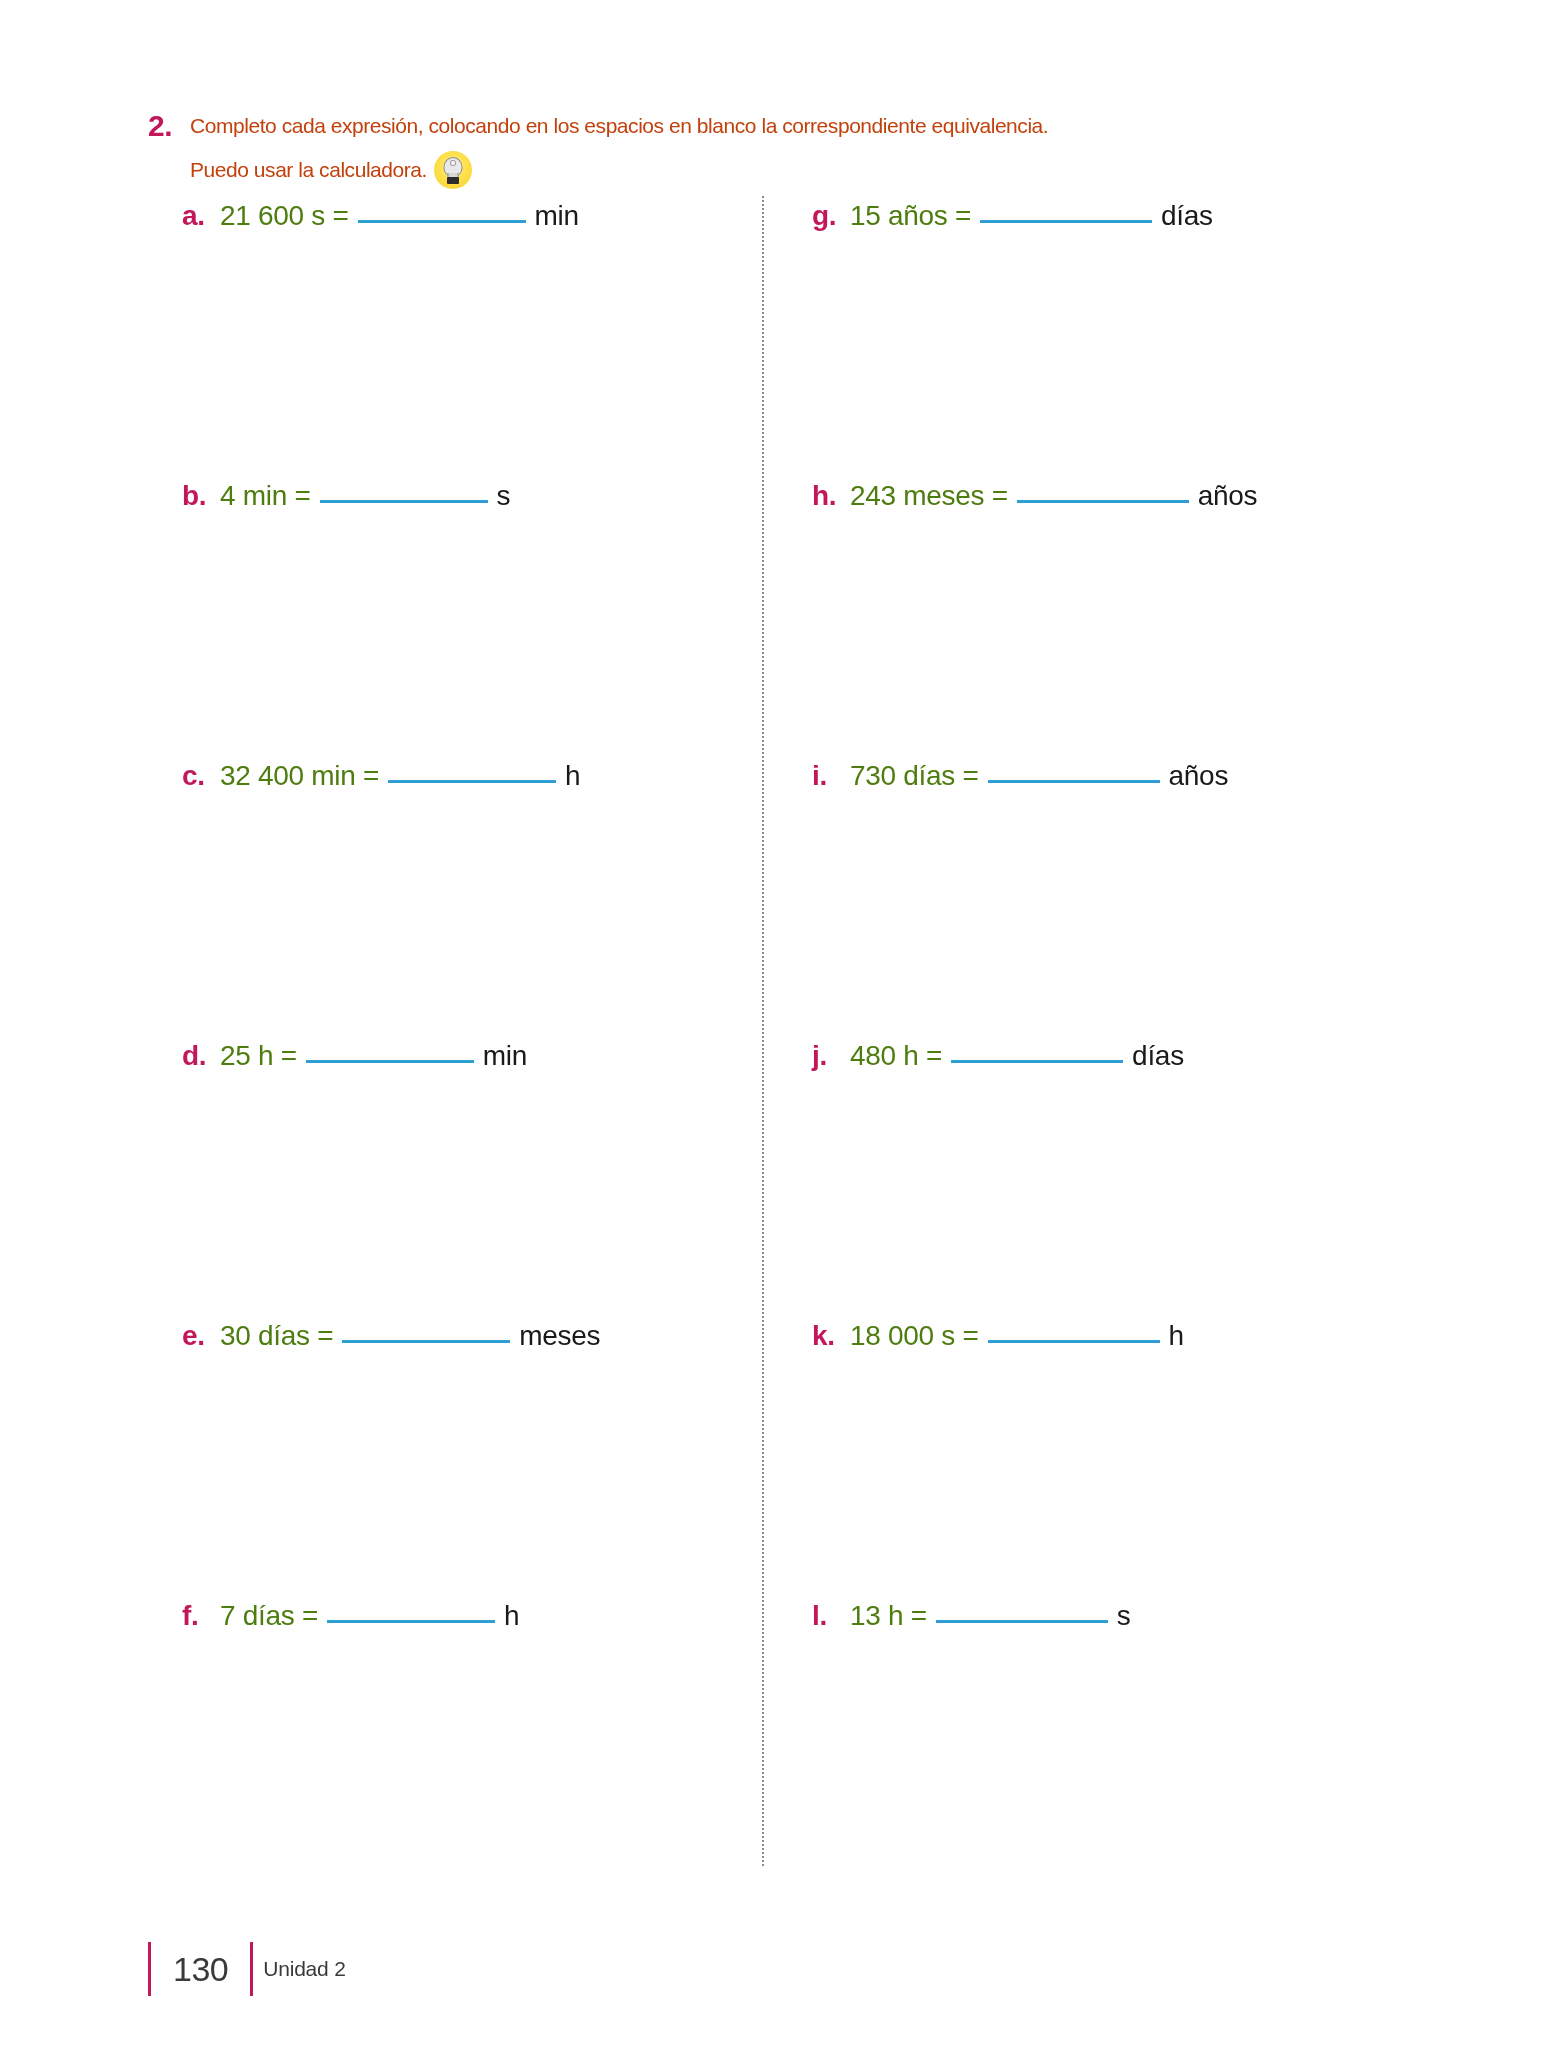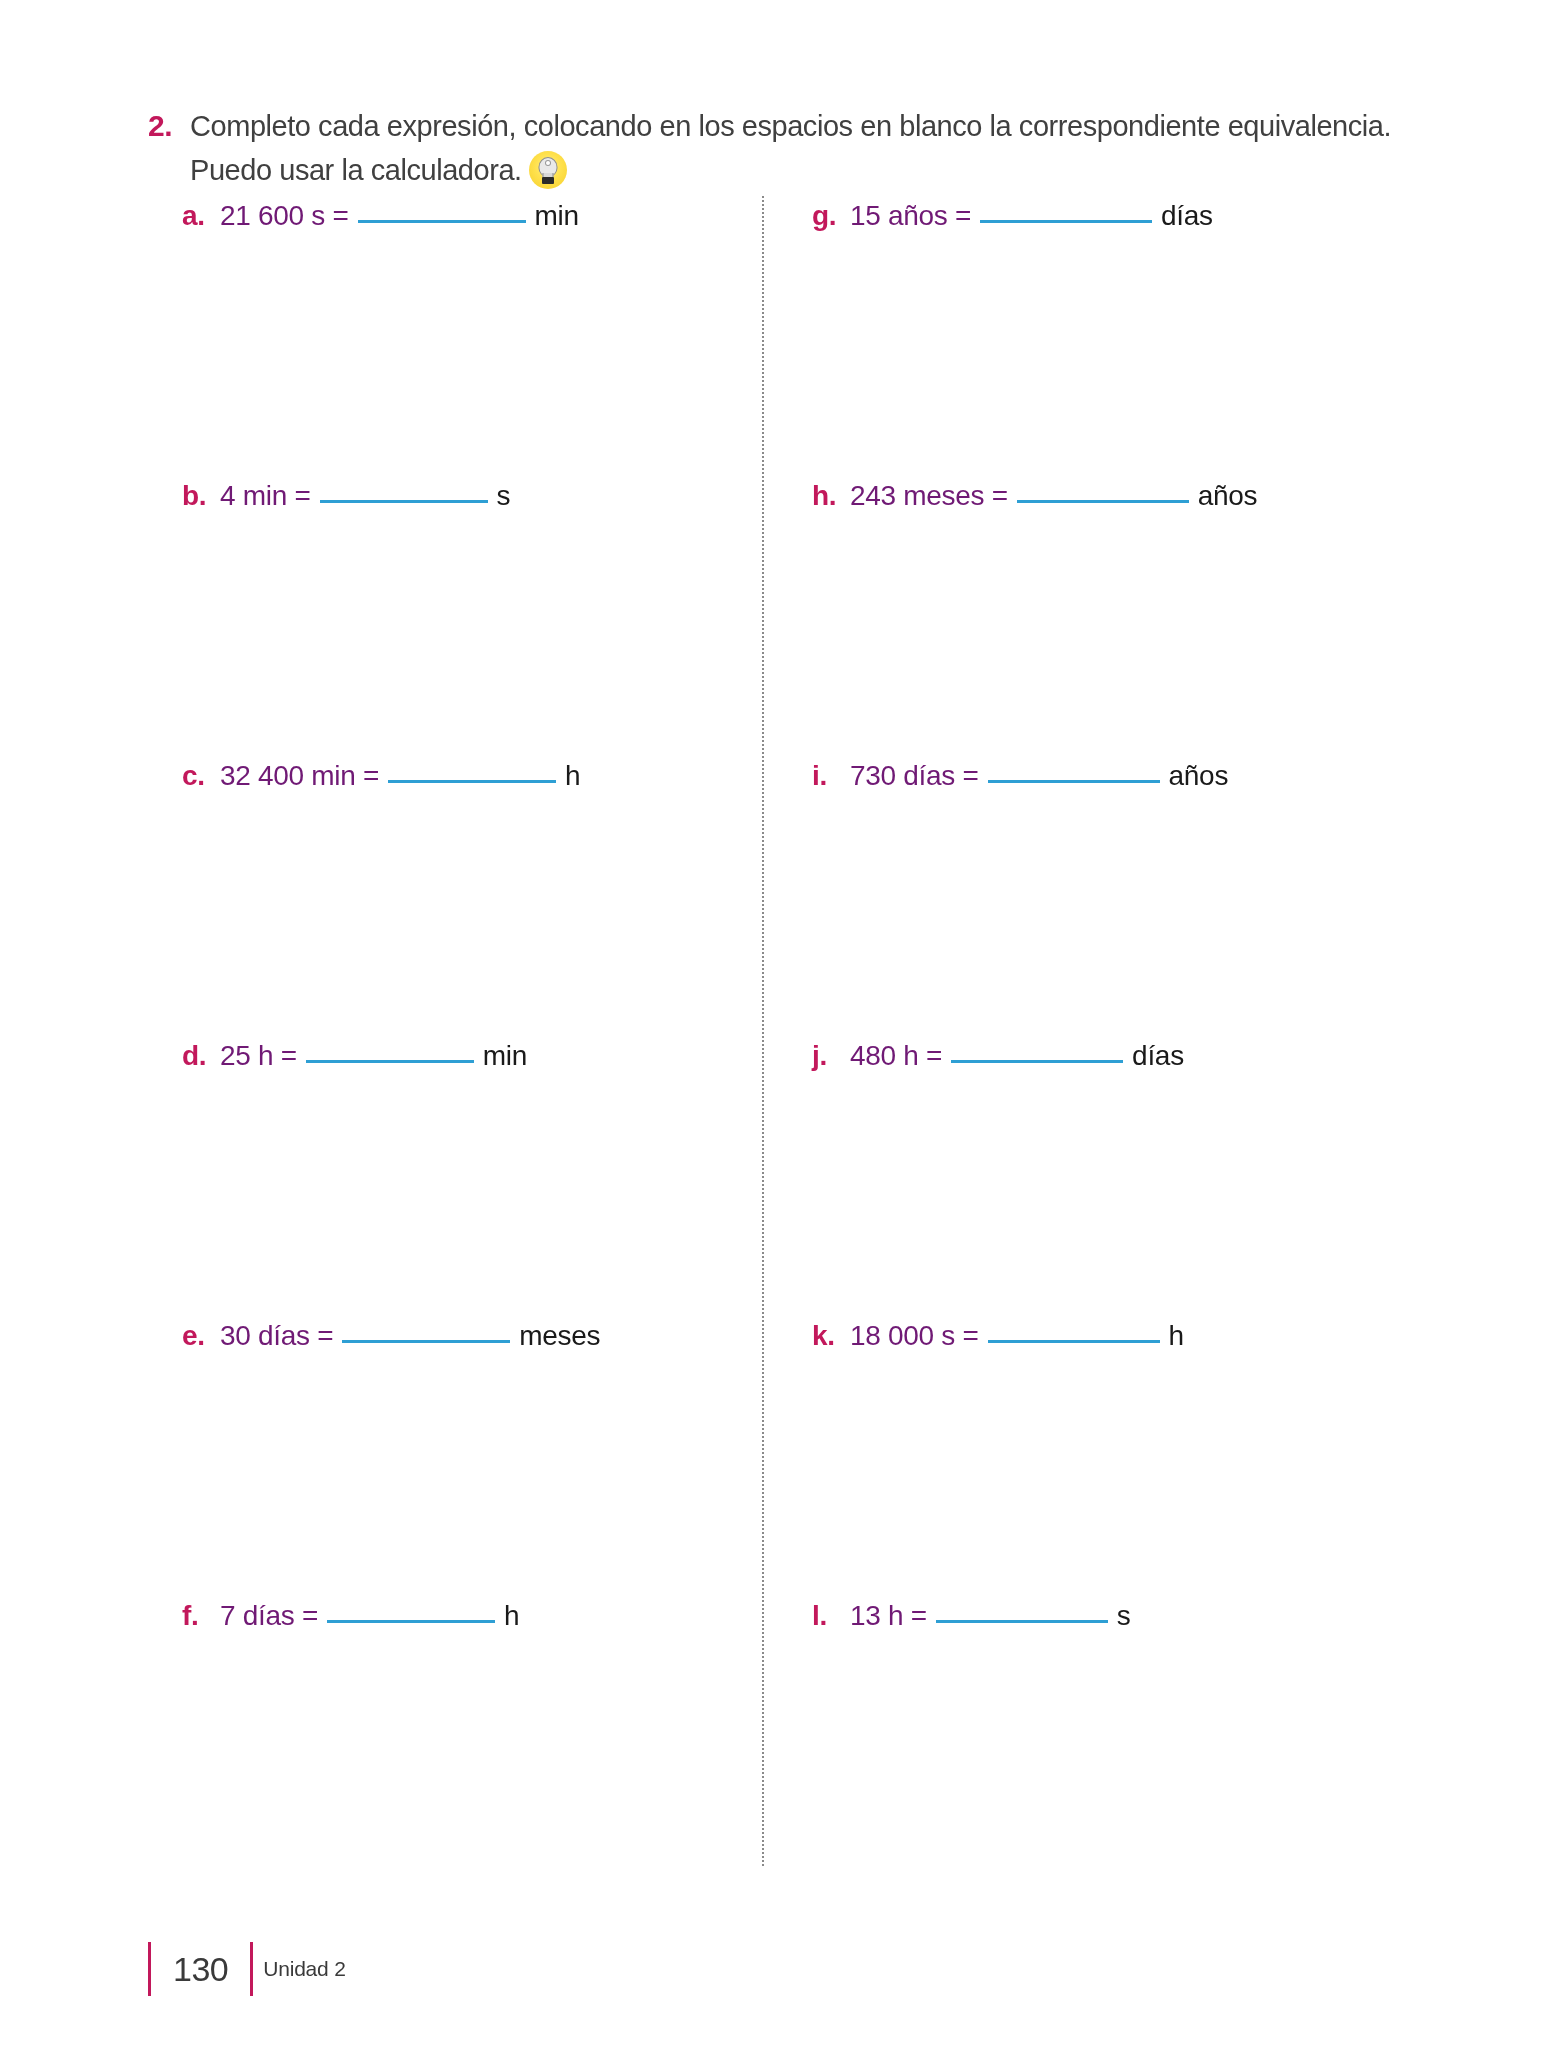--- a/index.html
+++ b/index.html
@@ -37,23 +37,23 @@
     font-size: 30px;
     line-height: 44px;
     width: 42px;
     flex: 0 0 42px;
     letter-spacing: -0.5px;
   }
   .ex-text-wrap {
     flex: 1 1 auto;
   }
   .ex-line {
-    font-size: 29px;
+    font-size: 21px;
     line-height: 44px;
-    color: #404040;
+    color: #c2410c;
     letter-spacing: -0.45px;
     white-space: nowrap;
   }
   .ex-line-2 {
     display: flex;
     align-items: center;
     gap: 7px;
   }
 
   
@@ -147,21 +147,21 @@
     letter-spacing: -0.4px;
   }
   .item-body {
     display: flex;
     align-items: baseline;
     font-size: 28px;
     line-height: 40px;
     letter-spacing: -0.3px;
     white-space: nowrap;
   }
-  .item-expr { color: #701a75; }
+  .item-expr { color: #4d7c0f; }
   .blank-line {
     display: inline-block;
     border-bottom: 3px solid #2e9fd4;
     height: 0;
     margin: 0 9px 0 9px;
     position: relative;
     top: -2px;
   }
   .item-unit { color: #1a1a1a; }
 

